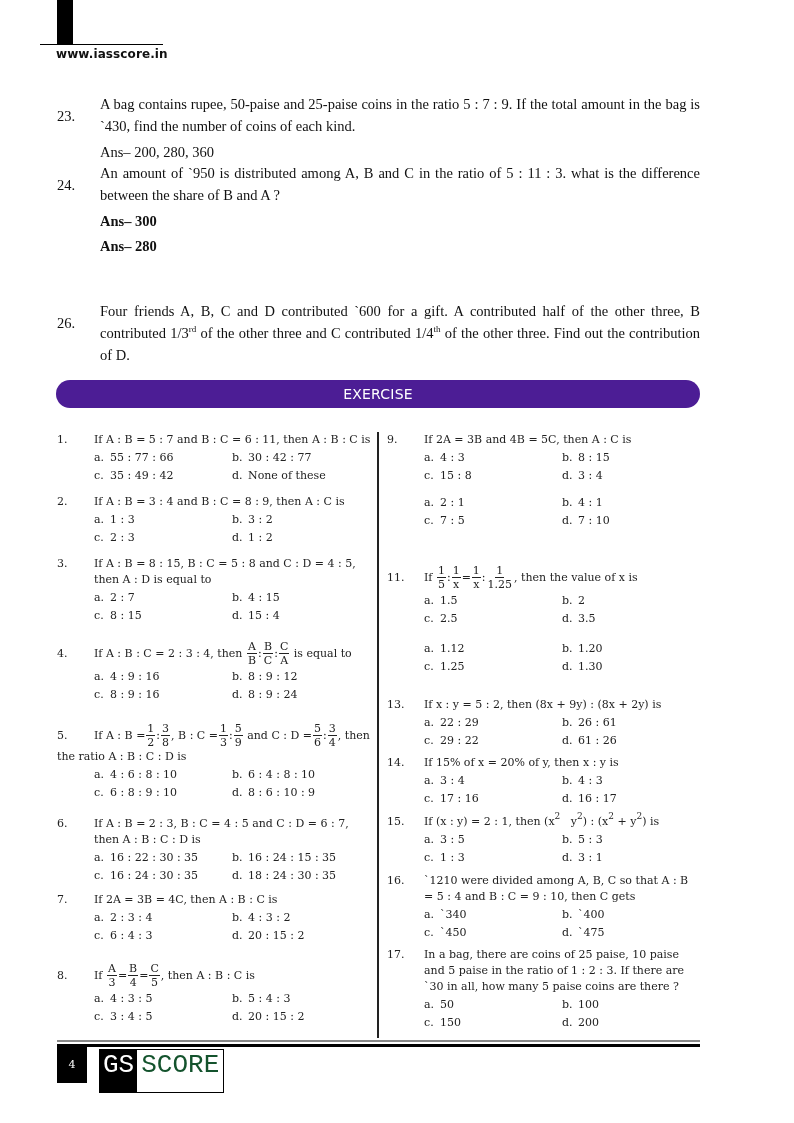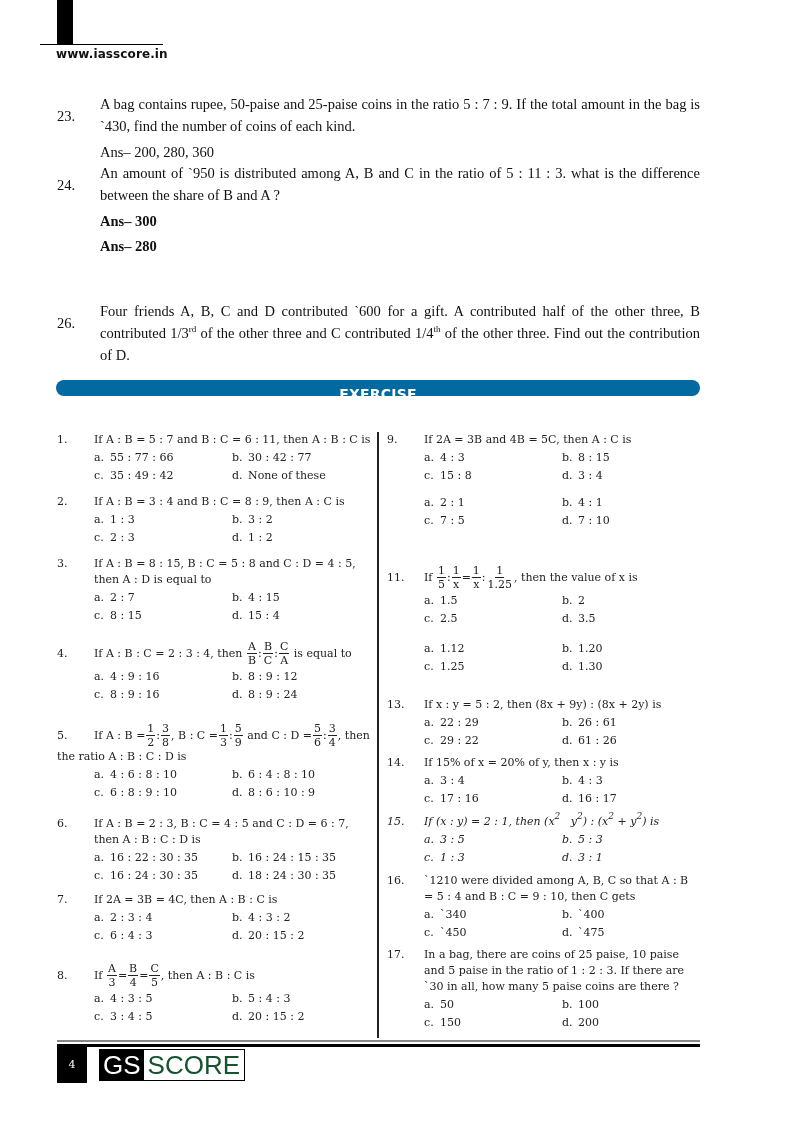--- a/index.html
+++ b/index.html
@@ -11,21 +11,21 @@
   .site-url { position: absolute; left: 56px; top: 47px; font-family: "DejaVu Sans", sans-serif; font-weight: bold; font-size: 12px; letter-spacing: 0.1px; }
 
   .q-block { position: absolute; left: 57px; width: 643px; font-size: 14.5px; line-height: 22px; }
   .q-row { display: flex; }
   .q-num { width: 43px; flex: none; margin-top: 12px; }
   .q-text { flex: 1; text-align: justify; }
   .q-ans { padding-left: 43px; margin-top: 4px; margin-bottom: 4px; }
   .q-ans.bold { font-weight: bold; }
   sup { font-size: 9px; vertical-align: 6px; line-height: 0; }
 
-  .exercise-banner { position: absolute; left: 56px; top: 380px; width: 644px; height: 16px; background: #0369a1; border-radius: 14px; color: #fff; text-align: center; font-family: "DejaVu Sans", sans-serif; font-weight: bold; font-size: 14px; line-height: 28px; letter-spacing: 0.2px; }
+  .exercise-banner { position: absolute; left: 56px; top: 380px; width: 644px; height: 28px; background: #4c1d95; border-radius: 14px; color: #fff; text-align: center; font-family: "DejaVu Sans", sans-serif; font-weight: normal; font-size: 14px; line-height: 28px; letter-spacing: 0.2px; }
 
   .col { position: absolute; top: 432px; font-family: "DejaVu Serif", serif; font-size: 11px; line-height: 16px; color: #222; }
   .col-left { left: 57px; width: 316px; }
   .col-right { left: 387px; width: 312px; }
   .divider { position: absolute; left: 377px; top: 432px; width: 2px; height: 606px; background: #222; }
 
   .ex-q { position: absolute; left: 0; right: 0; }
   .ex-stem { display: flex; }
   .ex-num { width: 37px; flex: none; }
   .ex-text { flex: 1; }
@@ -33,21 +33,21 @@
   .opt { display: flex; }
   .opt-l { width: 16px; flex: none; }
 
   .frac { display: inline-flex; flex-direction: column; align-items: center; vertical-align: middle; margin: 0 1px; line-height: 13px; }
   .frac .n { border-bottom: 1px solid #222; padding: 0 1px; }
   .frac .d { padding: 0 1px; }
 
   .footer-rule1 { position: absolute; left: 57px; top: 1040px; width: 643px; height: 2px; background: #888; }
   .footer-rule2 { position: absolute; left: 57px; top: 1044px; width: 643px; height: 3px; background: #000; }
   .page-box { position: absolute; left: 57px; top: 1047px; width: 30px; height: 36px; background: #000; color: #fff; font-family: "DejaVu Serif", serif; font-size: 11px; text-align: center; line-height: 36px; }
-  .logo { position: absolute; left: 99px; top: 1049px; height: 32px; border: 1px solid #000; display: flex; font-family: Liberation Sans, sans-serif; font-size: 26px; line-height: 30px; }
+  .logo { position: absolute; left: 99px; top: 1049px; height: 44px; border: 1px solid #000; display: flex; font-family: Liberation Mono, monospace; font-size: 26px; line-height: 30px; }
   .logo-gs { background: #000; color: #fff; padding: 0 3px; }
   .logo-score { background: #fff; color: #14532d; padding: 0 4px; }
 </style>
 </head>
 <body>
 
 <div class="top-bar"></div>
 <div class="top-rule"></div>
 <div class="site-url">www.iasscore.in</div>
 
@@ -475,21 +475,21 @@
           <span class="opt-l">c.</span>
           <span>17 : 16</span>
         </div>
       <div class="opt">
           <span class="opt-l">d.</span>
           <span>16 : 17</span>
         </div>
     </div>
   </div>
 
-  <div class="ex-q" style="top:382px;font-style:italic;">
+  <div class="ex-q" style="top:382px;">
     <div class="ex-stem">
         <span class="ex-num">15.</span>
         <span class="ex-text" style="white-space:pre;"><span>If (x : y) = 2 : 1, then (x</span><sup>2</sup><span>   y</span><sup>2</sup><span>) : (x</span><sup>2</sup><span> + y</span><sup>2</sup><span>) is</span></span>
       </div>
     <div class="ex-opts">
       <div class="opt">
           <span class="opt-l">a.</span>
           <span>3 : 5</span>
         </div>
       <div class="opt">

